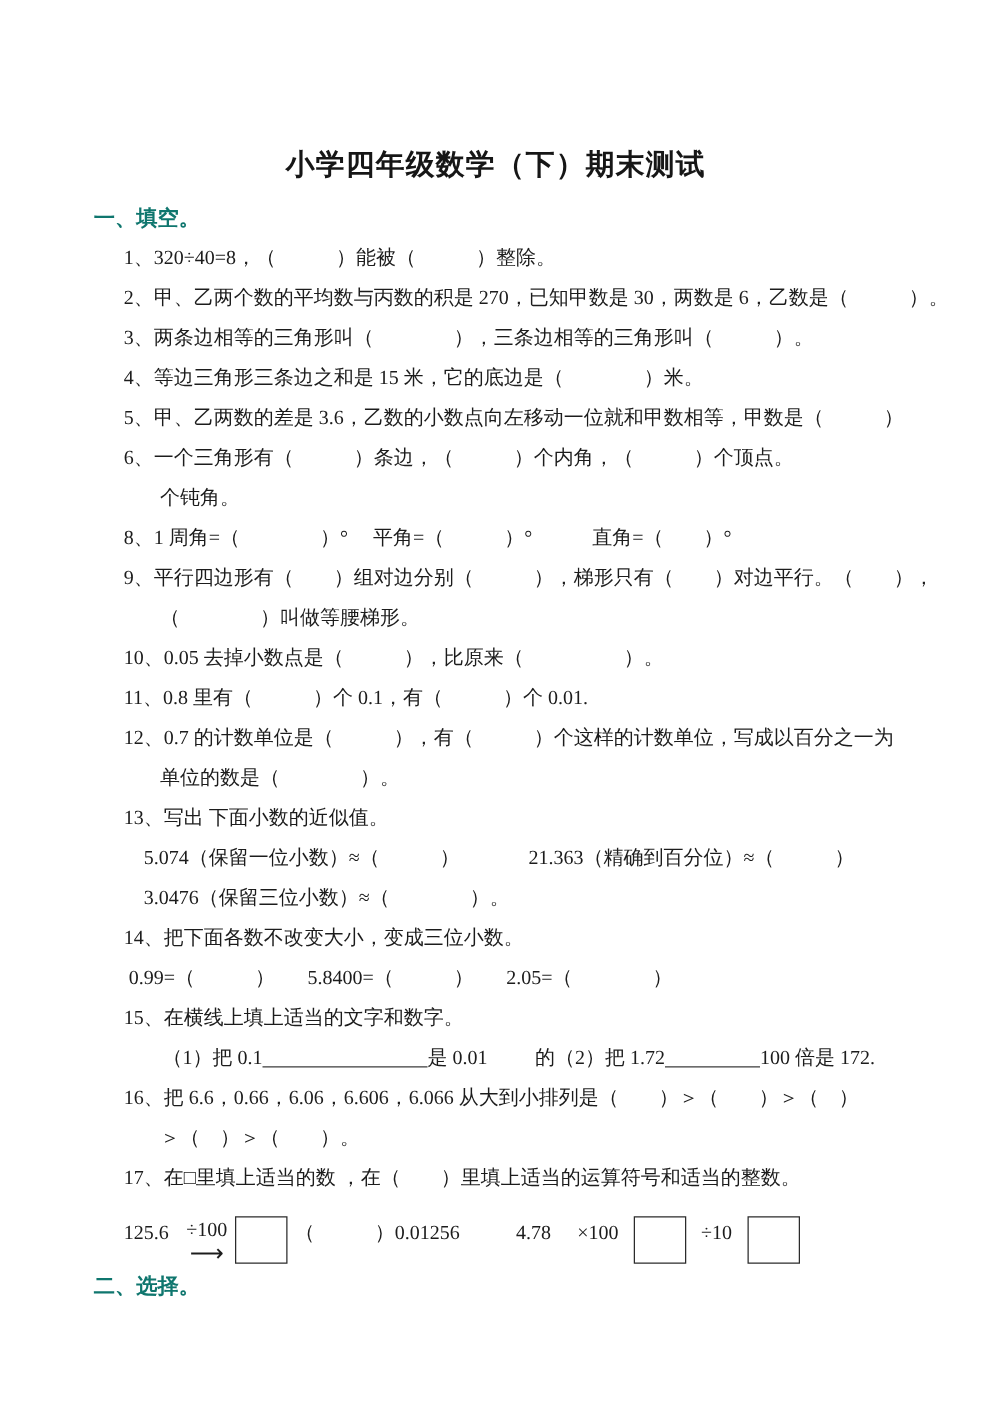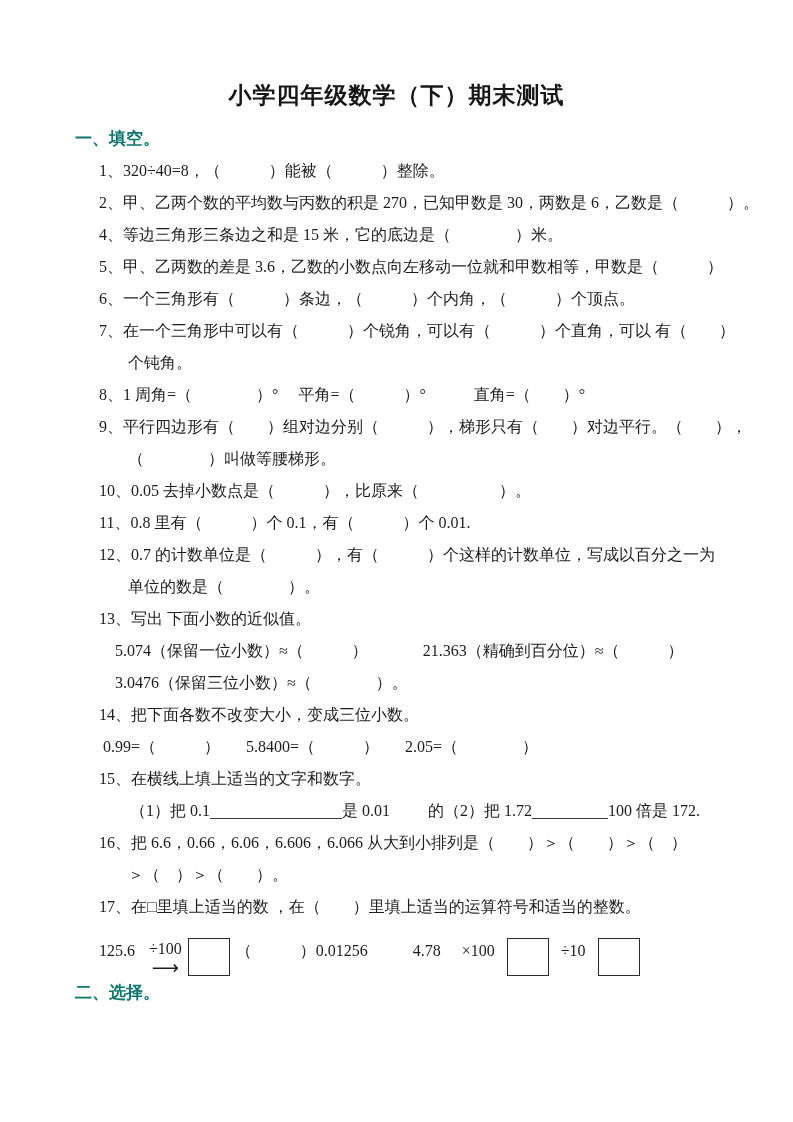--- a/index.html
+++ b/index.html
@@ -6,21 +6,21 @@
   .page {
     position: relative;
     width: 793px;
     height: 1122px;
     background: #ffffff;
     color: #1c1c1c;
     font-family: "Liberation Serif", "DejaVu Serif", serif;
     font-size: 16px;
     overflow: hidden;
     box-sizing: border-box;
-    padding-top: 80px;
+    padding-top: 116px;
   }
   .title {
     margin: 0 0 12px 0;
     text-align: center;
     font-family: "Liberation Sans", "DejaVu Sans", sans-serif;
     font-weight: 700;
     font-size: 23px;
     letter-spacing: 1px;
     color: #161616;
   }
@@ -87,24 +87,24 @@
 <body>
 
 <div class="page">
 
   <h1 class="title">小学四年级数学（下）期末测试</h1>
 
   <div class="section-h">一、填空。</div>
 
   <p class="line">1、320÷40=8，（　　　）能被（　　　）整除。</p>
   <p class="line">2、甲、乙两个数的平均数与丙数的积是 270，已知甲数是 30，两数是 6，乙数是（　　　）。</p>
+  <p class="line">3、两条边相等的三角形叫（　　　　），三条边相等的三角形叫（　　　）。</p>
   <p class="line">4、等边三角形三条边之和是 15 米，它的底边是（　　　　）米。</p>
   <p class="line">5、甲、乙两数的差是 3.6，乙数的小数点向左移动一位就和甲数相等，甲数是（　　　）</p>
   <p class="line">6、一个三角形有（　　　）条边，（　　　）个内角，（　　　）个顶点。</p>
-  <p class="line">7、在一个三角形中可以有（　　　）个锐角，可以有（　　　）个直角，可以 有（　　）</p>
   <p class="line cont">个钝角。</p>
   <p class="line">8、1 周角=（　　　　）°　 平角=（　　　）°　　　直角=（　　）°</p>
   <p class="line">9、平行四边形有（　　）组对边分别（　　　），梯形只有（　　）对边平行。（　　），</p>
   <p class="line cont">（　　　　）叫做等腰梯形。</p>
   <p class="line">10、0.05 去掉小数点是（　　　），比原来（　　　　　）。</p>
   <p class="line">11、0.8 里有（　　　）个 0.1，有（　　　）个 0.01.</p>
   <p class="line">12、0.7 的计数单位是（　　　），有（　　　）个这样的计数单位，写成以百分之一为</p>
   <p class="line cont">单位的数是（　　　　）。</p>
   <p class="line">13、写出 下面小数的近似值。</p>
   <p class="line sub13"><span>5.074（保留一位小数）≈（　　　）</span><span class="sp55"></span><span>21.363（精确到百分位）≈（　　　）</span></p>

